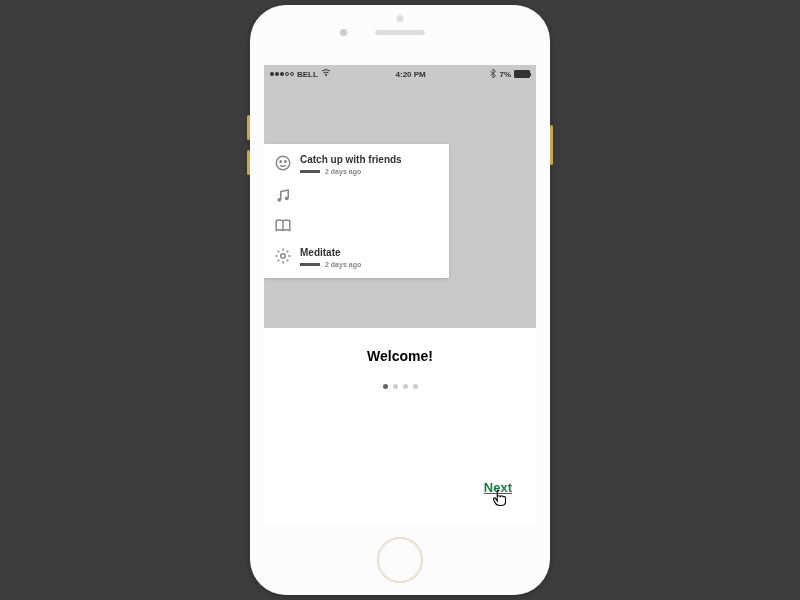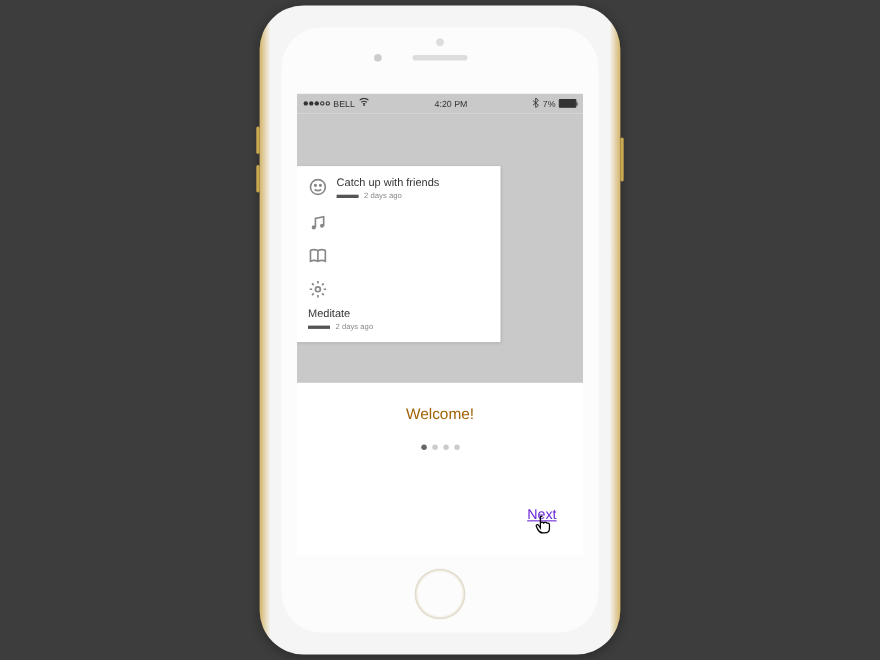--- a/index.html
+++ b/index.html
@@ -5,27 +5,28 @@
   * { box-sizing: border-box; margin: 0; padding: 0; }
   html, body { width: 800px; height: 600px; }
   body {
     background: #3d3d3d;
     font-family: -apple-system, Helvetica, Arial, sans-serif;
     display: flex;
     align-items: center;
     justify-content: center;
   }
   .phone {
-    width: 328px;
+    width: 300px;
     height: 590px;
     background: linear-gradient(90deg, #d4b56a 0%, #f5f5f5 3%, #f5f5f5 97%, #d4b56a 100%);
     border-radius: 40px;
     position: relative;
     box-shadow: 0 2px 10px rgba(0,0,0,0.3);
-    padding: 20px;
+    padding: 0;
+    font-weight: bold;
   }
   .phone-inner {
     width: 100%;
     height: 100%;
     background: #fcfcfc;
     border-radius: 36px;
     position: relative;
     overflow: hidden;
   }
   .side-button {
@@ -110,57 +111,57 @@
     width: 185px;
     padding: 10px 10px;
     box-shadow: 0 1px 3px rgba(0,0,0,0.15);
   }
   .task {
     display: flex;
     align-items: flex-start;
     gap: 8px;
     margin-bottom: 12px;
   }
-  .task:last-child { margin-bottom: 0; flex-direction: column; }
+  .task:last-child { margin-bottom: 0; }
   .task-icon {
     width: 18px; height: 18px;
     flex-shrink: 0;
     display: flex; align-items: center; justify-content: center;
     color: #888;
   }
   .task-icon svg { width: 18px; height: 18px; }
   .task-body { flex: 1; }
   .task-title { font-size: 10px; color: #333; margin-bottom: 3px; }
   .task-meta { display: flex; align-items: center; gap: 5px; }
   .task-bar { width: 20px; height: 3px; background: #555; }
   .task-time { font-size: 7px; color: #888; }
   .lower {
     text-align: center;
     padding: 20px 30px 10px;
     position: relative;
     height: calc(100% - 263px);
   }
-  .welcome-title { font-size: 14px; color: #a16207; margin-bottom: 14px; }
+  .welcome-title { font-size: 14px; color: #000000; margin-bottom: 14px; }
   .welcome-sub { font-size: 11px; color: #333; line-height: 1.4; }
   .dots {
     margin-top: 20px;
     display: flex;
     justify-content: center;
     gap: 5px;
   }
   .dots span {
     width: 5px; height: 5px; border-radius: 50%;
     background: #ccc;
   }
   .dots span.active { background: #666; }
   .next {
     position: absolute;
     right: 24px; bottom: 30px;
     font-size: 13px;
-    color: #6d28d9;
+    color: #15803d;
     text-decoration: underline;
     cursor: pointer;
     margin-left: 40px;
   }
   .cursor {
     position: absolute;
     right: 26px; bottom: 14px;
     font-size: 16px;
     color: #222;
     pointer-events: none;

